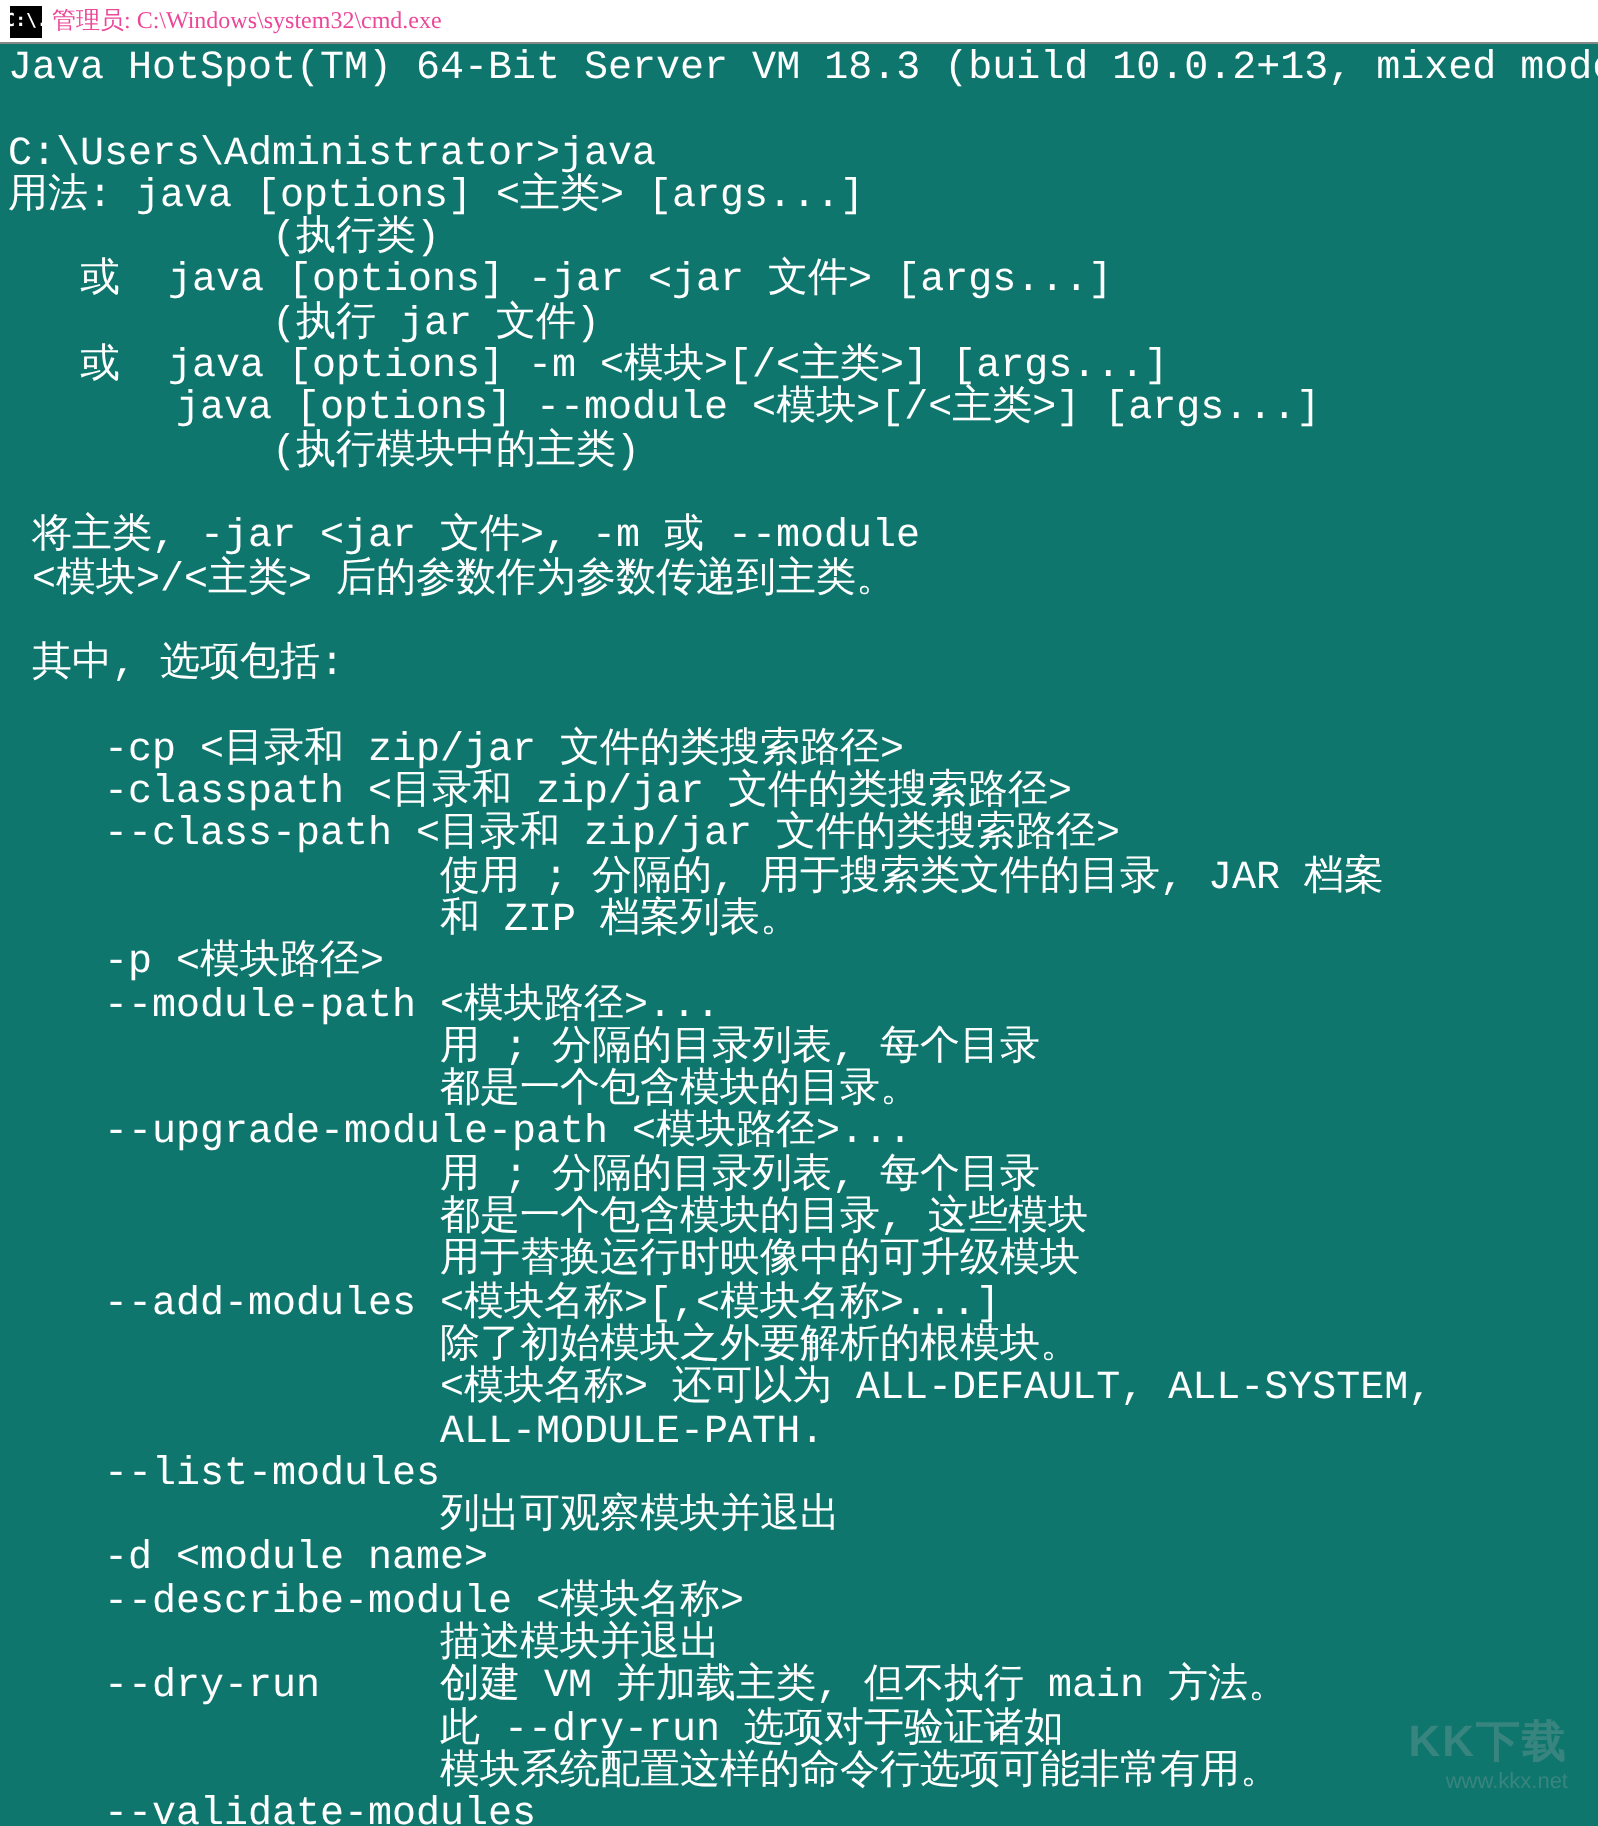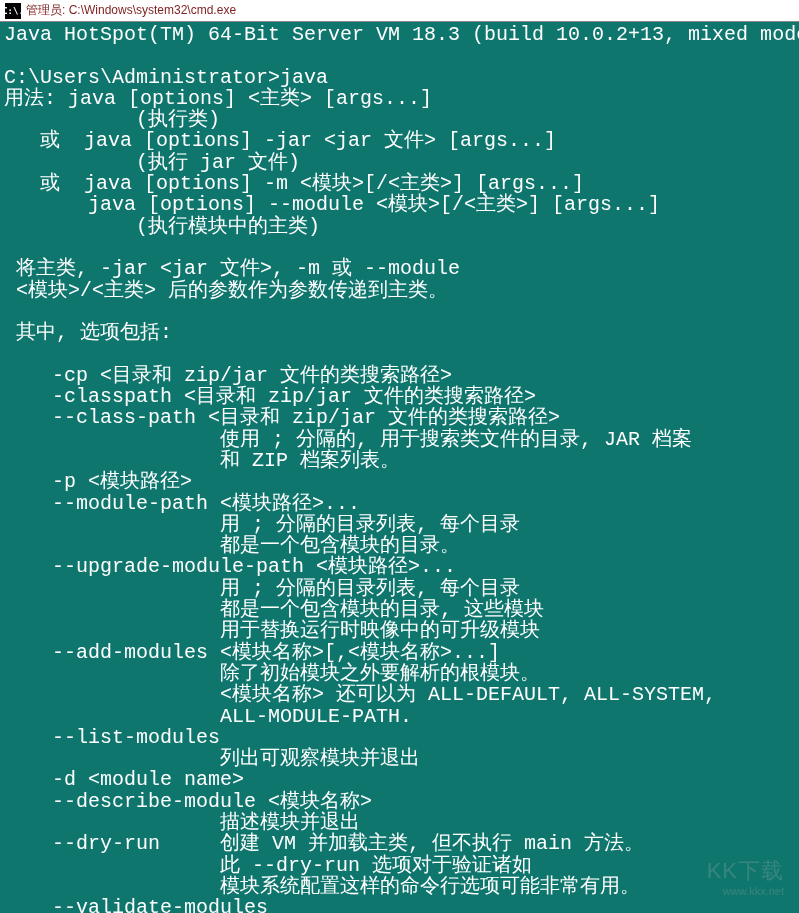--- a/index.html
+++ b/index.html
@@ -29,23 +29,23 @@
       margin-right: 5px;
       align-items: center;
       justify-content: center;
       font-size: 9px;
       background: #000;
       color: #fff;
       font-family: monospace;
       font-weight: bold;
     }
     .title-text {
-      font-family: Liberation Sans, sans-serif;
+      font-family: Liberation Serif, serif;
       font-size: 12px;
-      color: #7f1d1d;
+      color: #ec4899;
     }
     .terminal {
       background: #0f766e;
       color: #ffffff;
       padding: 2px 4px;
       font-size: 20px;
       line-height: 21.3px;
       white-space: pre;
       font-family: 'NSimSun', 'SimSun', 'Courier New', monospace;
       letter-spacing: 0px;
@@ -56,21 +56,21 @@
       position: absolute;
       bottom: 15px;
       right: 15px;
       color: rgba(180, 180, 180, 0.25);
       font-family: Arial, sans-serif;
       text-align: right;
       line-height: 1.2;
     }
     .watermark-logo {
       font-size: 22px;
-      font-weight: normal;
+      font-weight: bold;
       letter-spacing: 1px;
     }
     .watermark-url {
       font-size: 11px;
       text-align: right;
     }
   </style>
 </head>
 <body>
 

